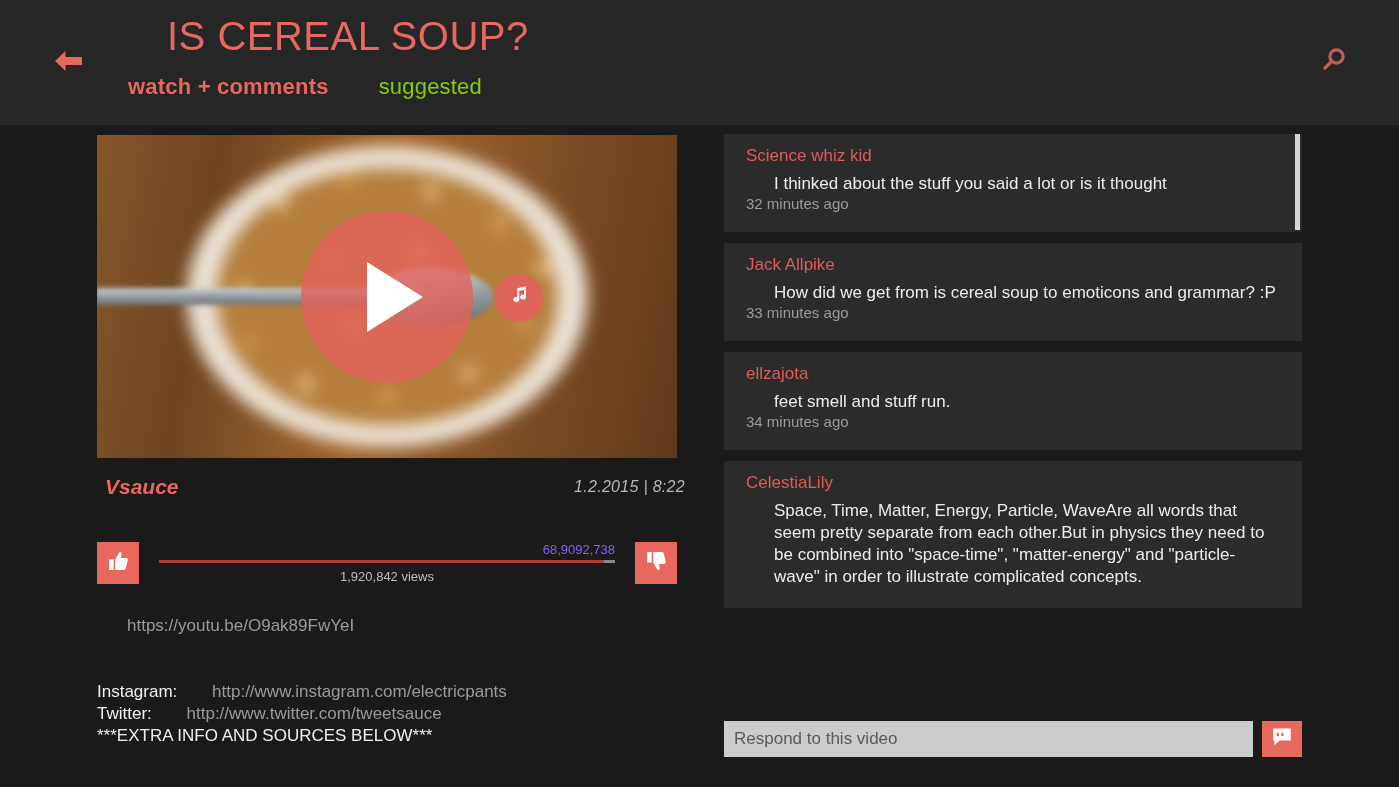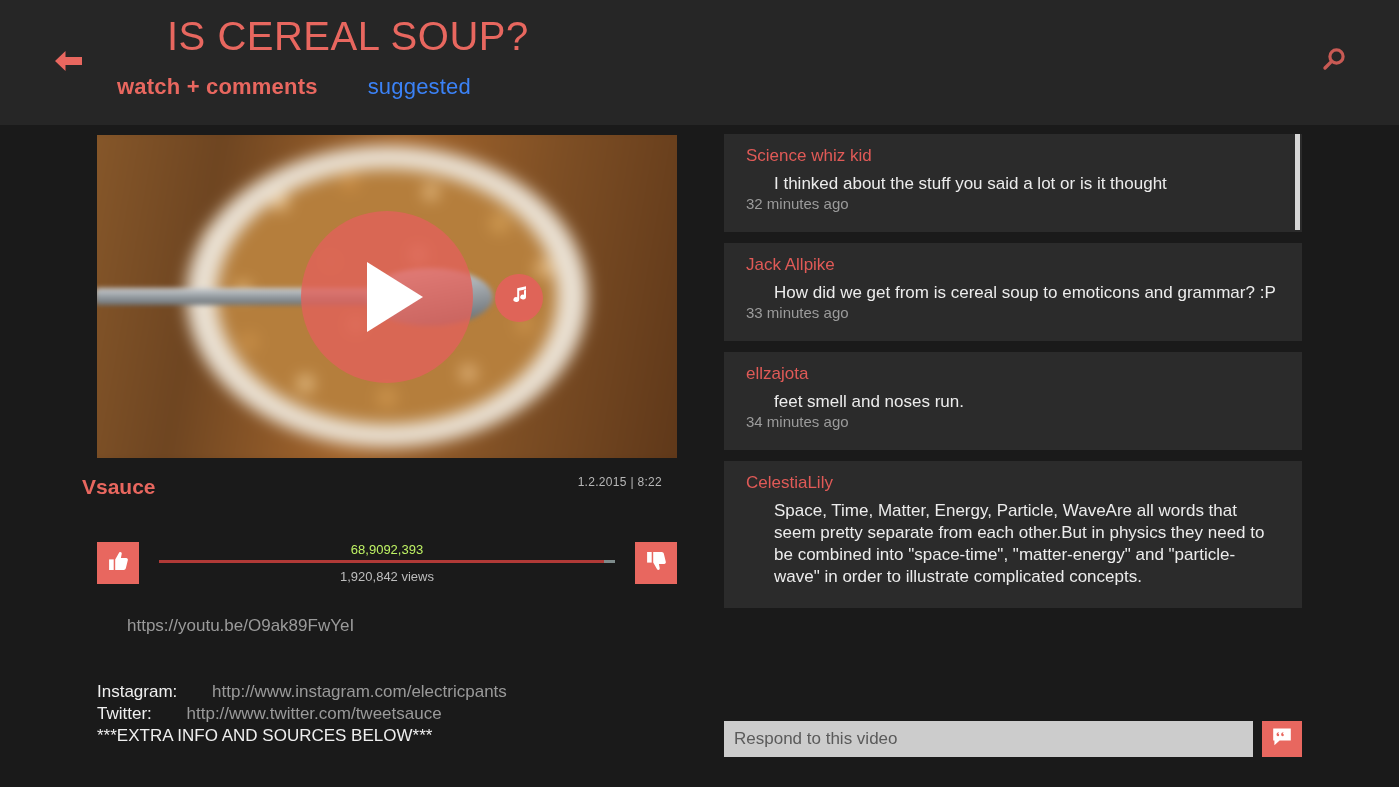--- a/index.html
+++ b/index.html
@@ -23,27 +23,27 @@
     cursor: pointer;
   }
   .back-btn svg { display: block; }
   .page-title {
     position: absolute; left: 128px; top: 14px;
     font-size: 40px; font-weight: 300; letter-spacing: 0.5px;
     color: #e8675f;
     white-space: nowrap;
     margin-left: 39px;
   }
-  .tabs { position: absolute; left: 117px; top: 74px; display: flex; align-items: baseline; }
+  .tabs { position: absolute; left: 128px; top: 74px; display: flex; align-items: baseline; }
   .tab {
     font-size: 22px; font-weight: 700; letter-spacing: 0.2px;
     cursor: pointer; white-space: nowrap;
   }
   .tab.active { color: #e8675f; }
-  .tab.inactive { color: #3b82f6; font-weight: 400; margin-left: 50px; }
+  .tab.inactive { color: #84cc16; font-weight: 400; margin-left: 50px; }
   .search-btn {
     position: absolute; right: 48px; top: 44px;
     width: 36px; height: 36px;
     display: flex; align-items: center; justify-content: center;
     cursor: pointer;
   }
 
   
   .left-col {
     position: absolute; left: 0; top: 125px; width: 700px; height: 662px;
@@ -111,39 +111,39 @@
   }
   .music-btn {
     position: absolute; left: 398px; top: 139px;
     width: 48px; height: 48px; border-radius: 50%;
     background: rgba(226,98,90,0.93);
     display: flex; align-items: center; justify-content: center;
     cursor: pointer;
   }
 
   .meta-row {
-    position: absolute; left: 82px; top: 350px; width: 580px;
-    display: flex; align-items: flex-start; justify-content: space-between;
+    position: absolute; left: 105px; top: 350px; width: 580px;
+    display: flex; align-items: center; justify-content: space-between; font-style: italic;
   }
   .channel { font-size: 21px; font-weight: 700; color: #e8675f; cursor: pointer; }
-  .meta-right { font-size: 12px; color: #b7b7b7; letter-spacing: 0.3px; }
+  .meta-right { font-size: 16px; color: #b7b7b7; letter-spacing: 0.3px; }
 
   .rating-row {
     position: absolute; left: 97px; top: 417px; width: 580px; height: 42px;
   }
   .tbtn {
     position: absolute; top: 0; width: 42px; height: 42px;
     background: #e8675f;
     display: flex; align-items: center; justify-content: center;
     cursor: pointer;
   }
   .tbtn.like { left: 0; }
   .tbtn.dislike { right: 0; }
   .rating-mid { position: absolute; left: 62px; right: 62px; top: 0; }
-  .rating-counts { display: flex; justify-content: center; font-size: 13px; color: #bef264; }
+  .rating-counts { display: flex; justify-content: flex-end; font-size: 13px; color: #8b5cf6; }
   .rating-bar { margin-top: 3px; height: 3px; width: 100%; background: #7e8b8b; display: flex; }
   .rating-bar .pos { height: 3px; background: #b13a37; }
   .views { text-align: center; font-size: 13px; color: #bdbdbd; margin-top: 6px; }
 
   .description {
     position: absolute; left: 97px; top: 490px; width: 580px;
     font-size: 17px; line-height: 22px; color: #d9d9d9;
   }
   .desc-link { color: #9a9a9a; margin-left: 30px; }
   .desc-label { color: #efefef; }
@@ -256,21 +256,21 @@
           <svg width="24" height="24" viewBox="0 0 24 24" aria-hidden="true">
             <path d="M9.2 21 L9.2 10.4 L13.2 3.4 C14.6 2.6 16 3.4 15.7 5 L14.9 9.1 L20.2 9.1 C21.4 9.1 22.1 10.1 21.8 11.2 L19.9 19.1 C19.6 20.3 18.8 21 17.7 21 Z" fill="#ffffff"></path>
             <rect x="3.1" y="10.4" width="4.6" height="10.6" fill="#ffffff"></rect>
           </svg>
         </span>
       </div>
 
       <div class="rating-mid">
         <div class="rating-counts">
           <span>68,909</span>
-          <span>2,393</span>
+          <span>2,738</span>
         </div>
         <div class="rating-bar">
           <div class="pos" id="rating-pos" style="width: 97.5%;"></div>
         </div>
         <div class="views">1,920,842 views</div>
       </div>
 
       <div class="tbtn dislike">
         <span>
           <svg width="24" height="24" viewBox="0 0 24 24" aria-hidden="true">
@@ -306,21 +306,21 @@
         <div class="c-text">I thinked about the stuff you said a lot or is it thought</div>
         <div class="c-time">32 minutes ago</div>
       </div>
       <div class="comment-card">
         <div class="c-author">Jack Allpike</div>
         <div class="c-text">How did we get from is cereal soup to emoticons and grammar? :P</div>
         <div class="c-time">33 minutes ago</div>
       </div>
       <div class="comment-card">
         <div class="c-author">ellzajota</div>
-        <div class="c-text">feet smell and noses run.</div>
+        <div class="c-text">feet smell and stuff run.</div>
         <div class="c-time">34 minutes ago</div>
       </div>
       <div class="comment-card">
         <div class="c-author">CelestiaLily</div>
         <div class="c-text">Space, Time, Matter, Energy, Particle, WaveAre all words that seem pretty separate from each other.But in physics they need to be combined into "space-time", "matter-energy" and "particle-wave" in order to illustrate complicated concepts.</div>
       </div>
     </div>
 
   <div class="comments-scrollbar">
     <div class="thumb"></div>

